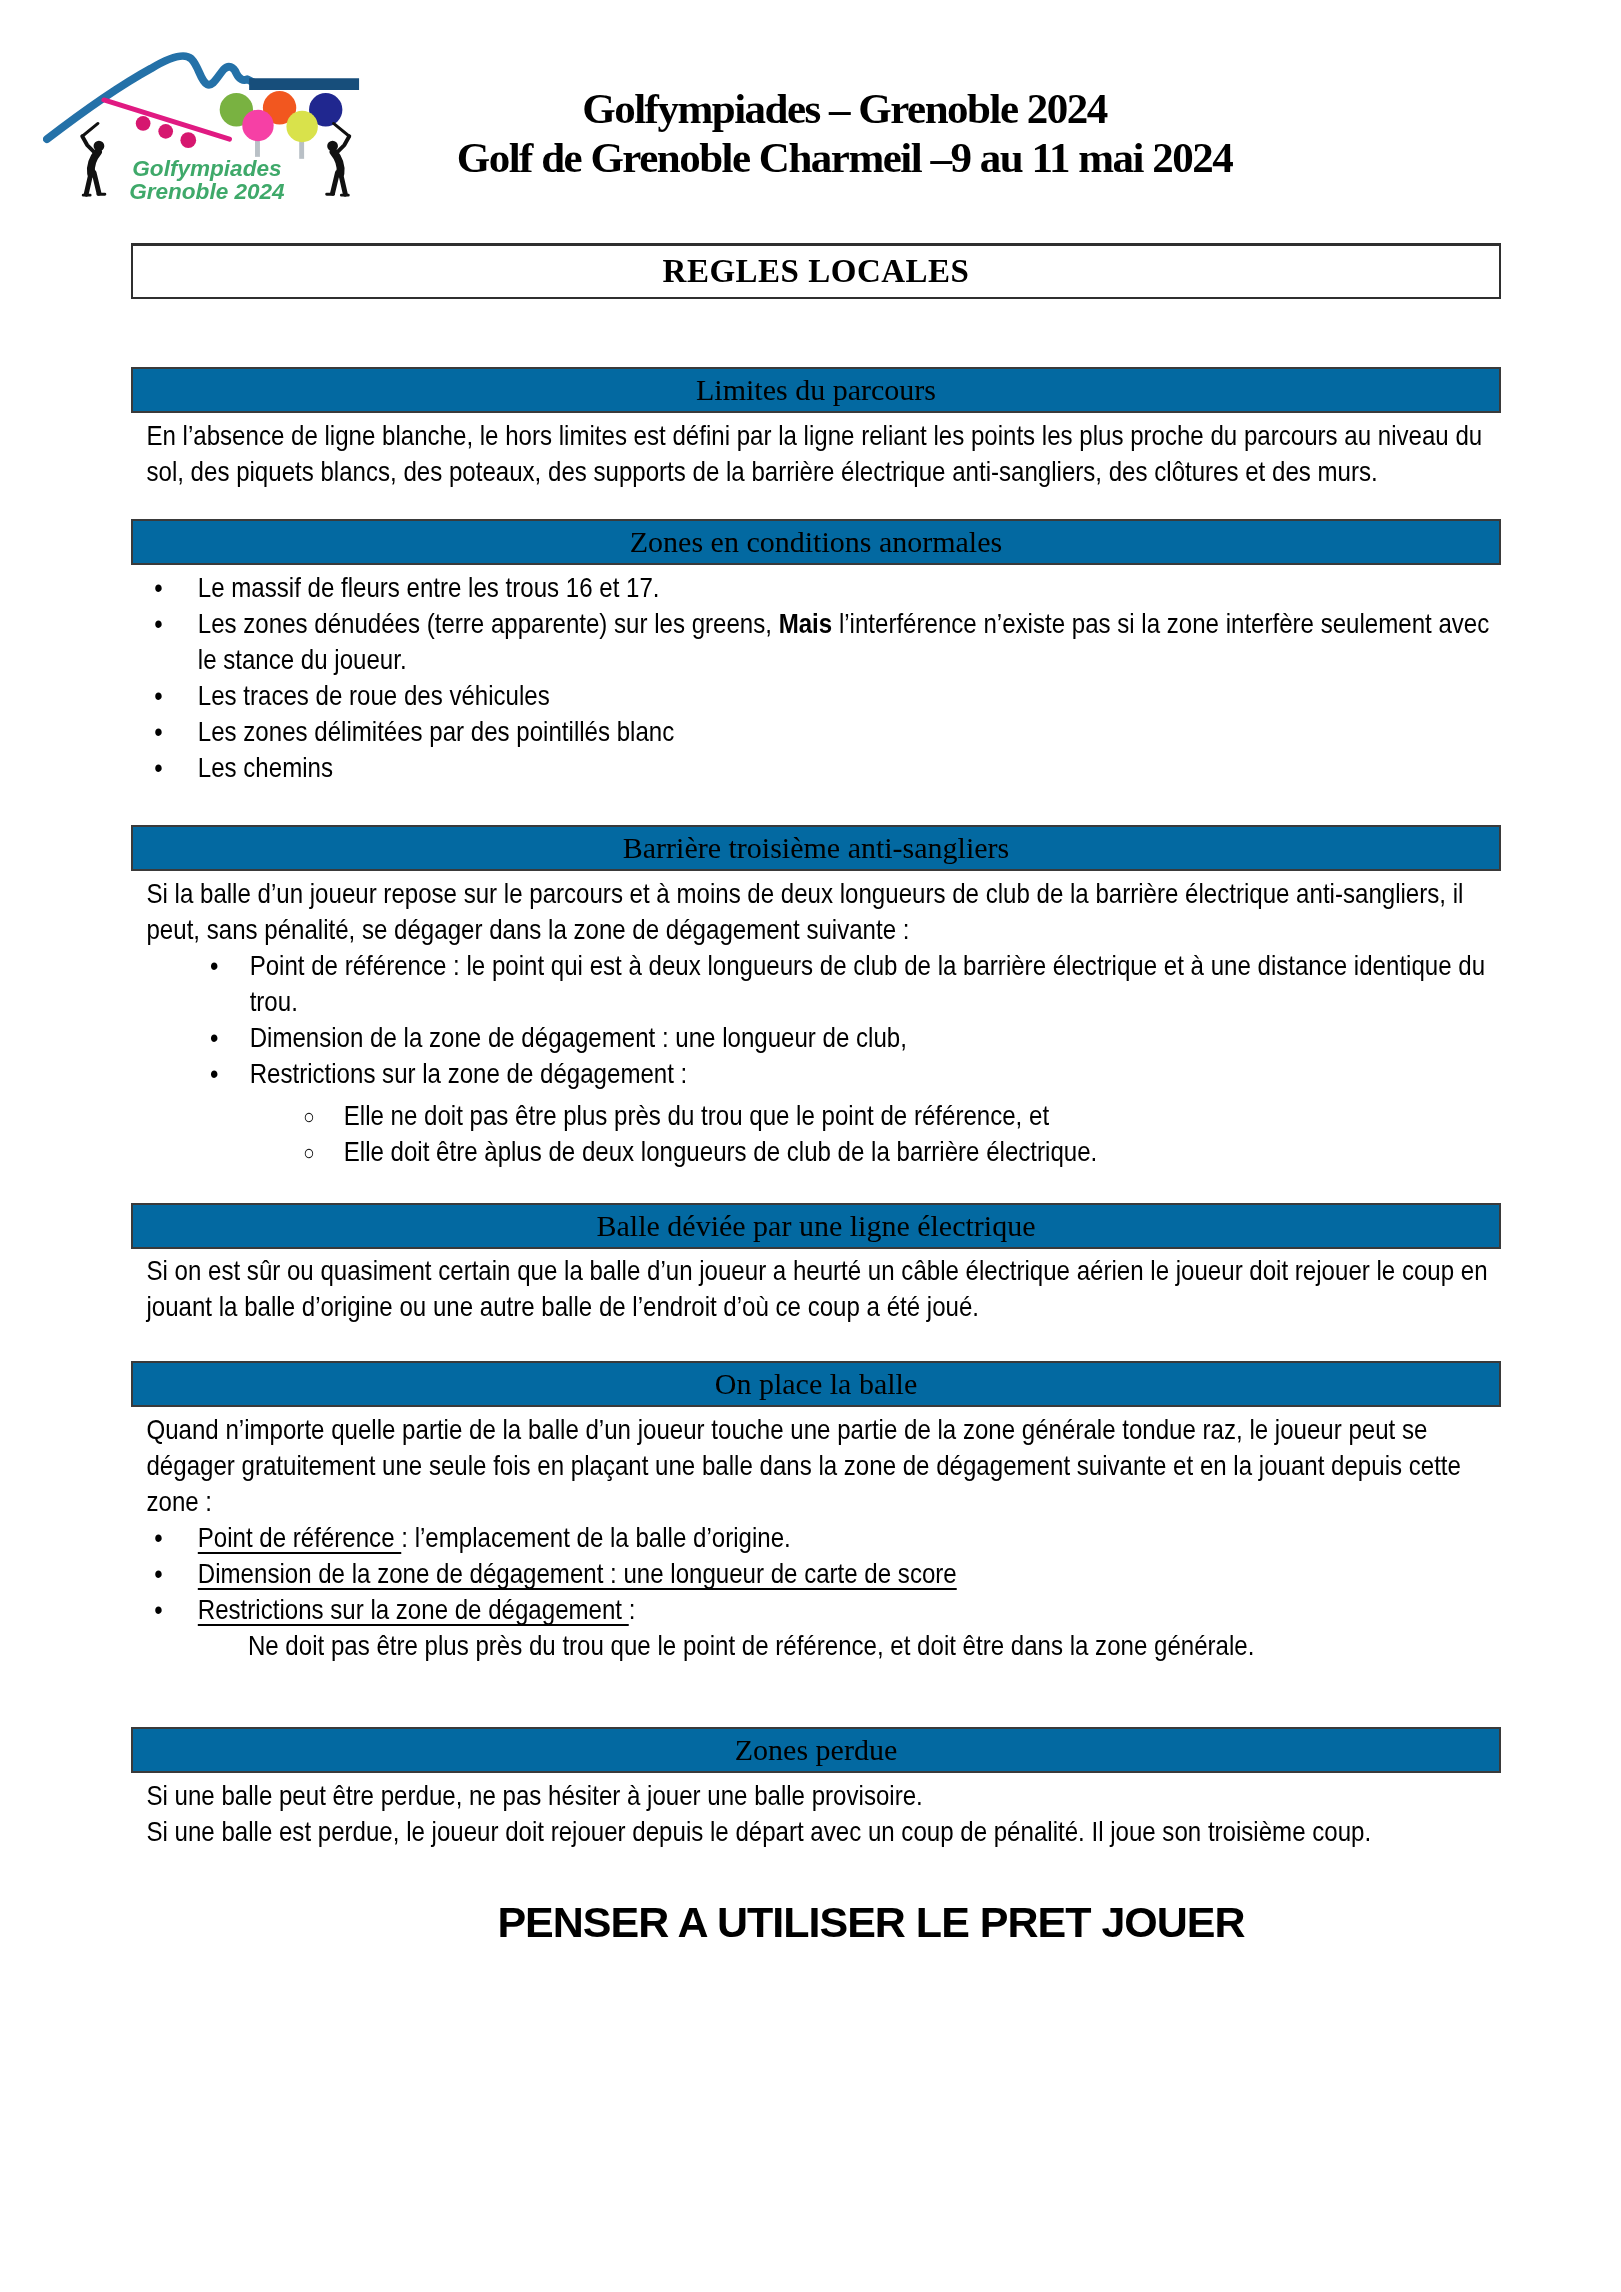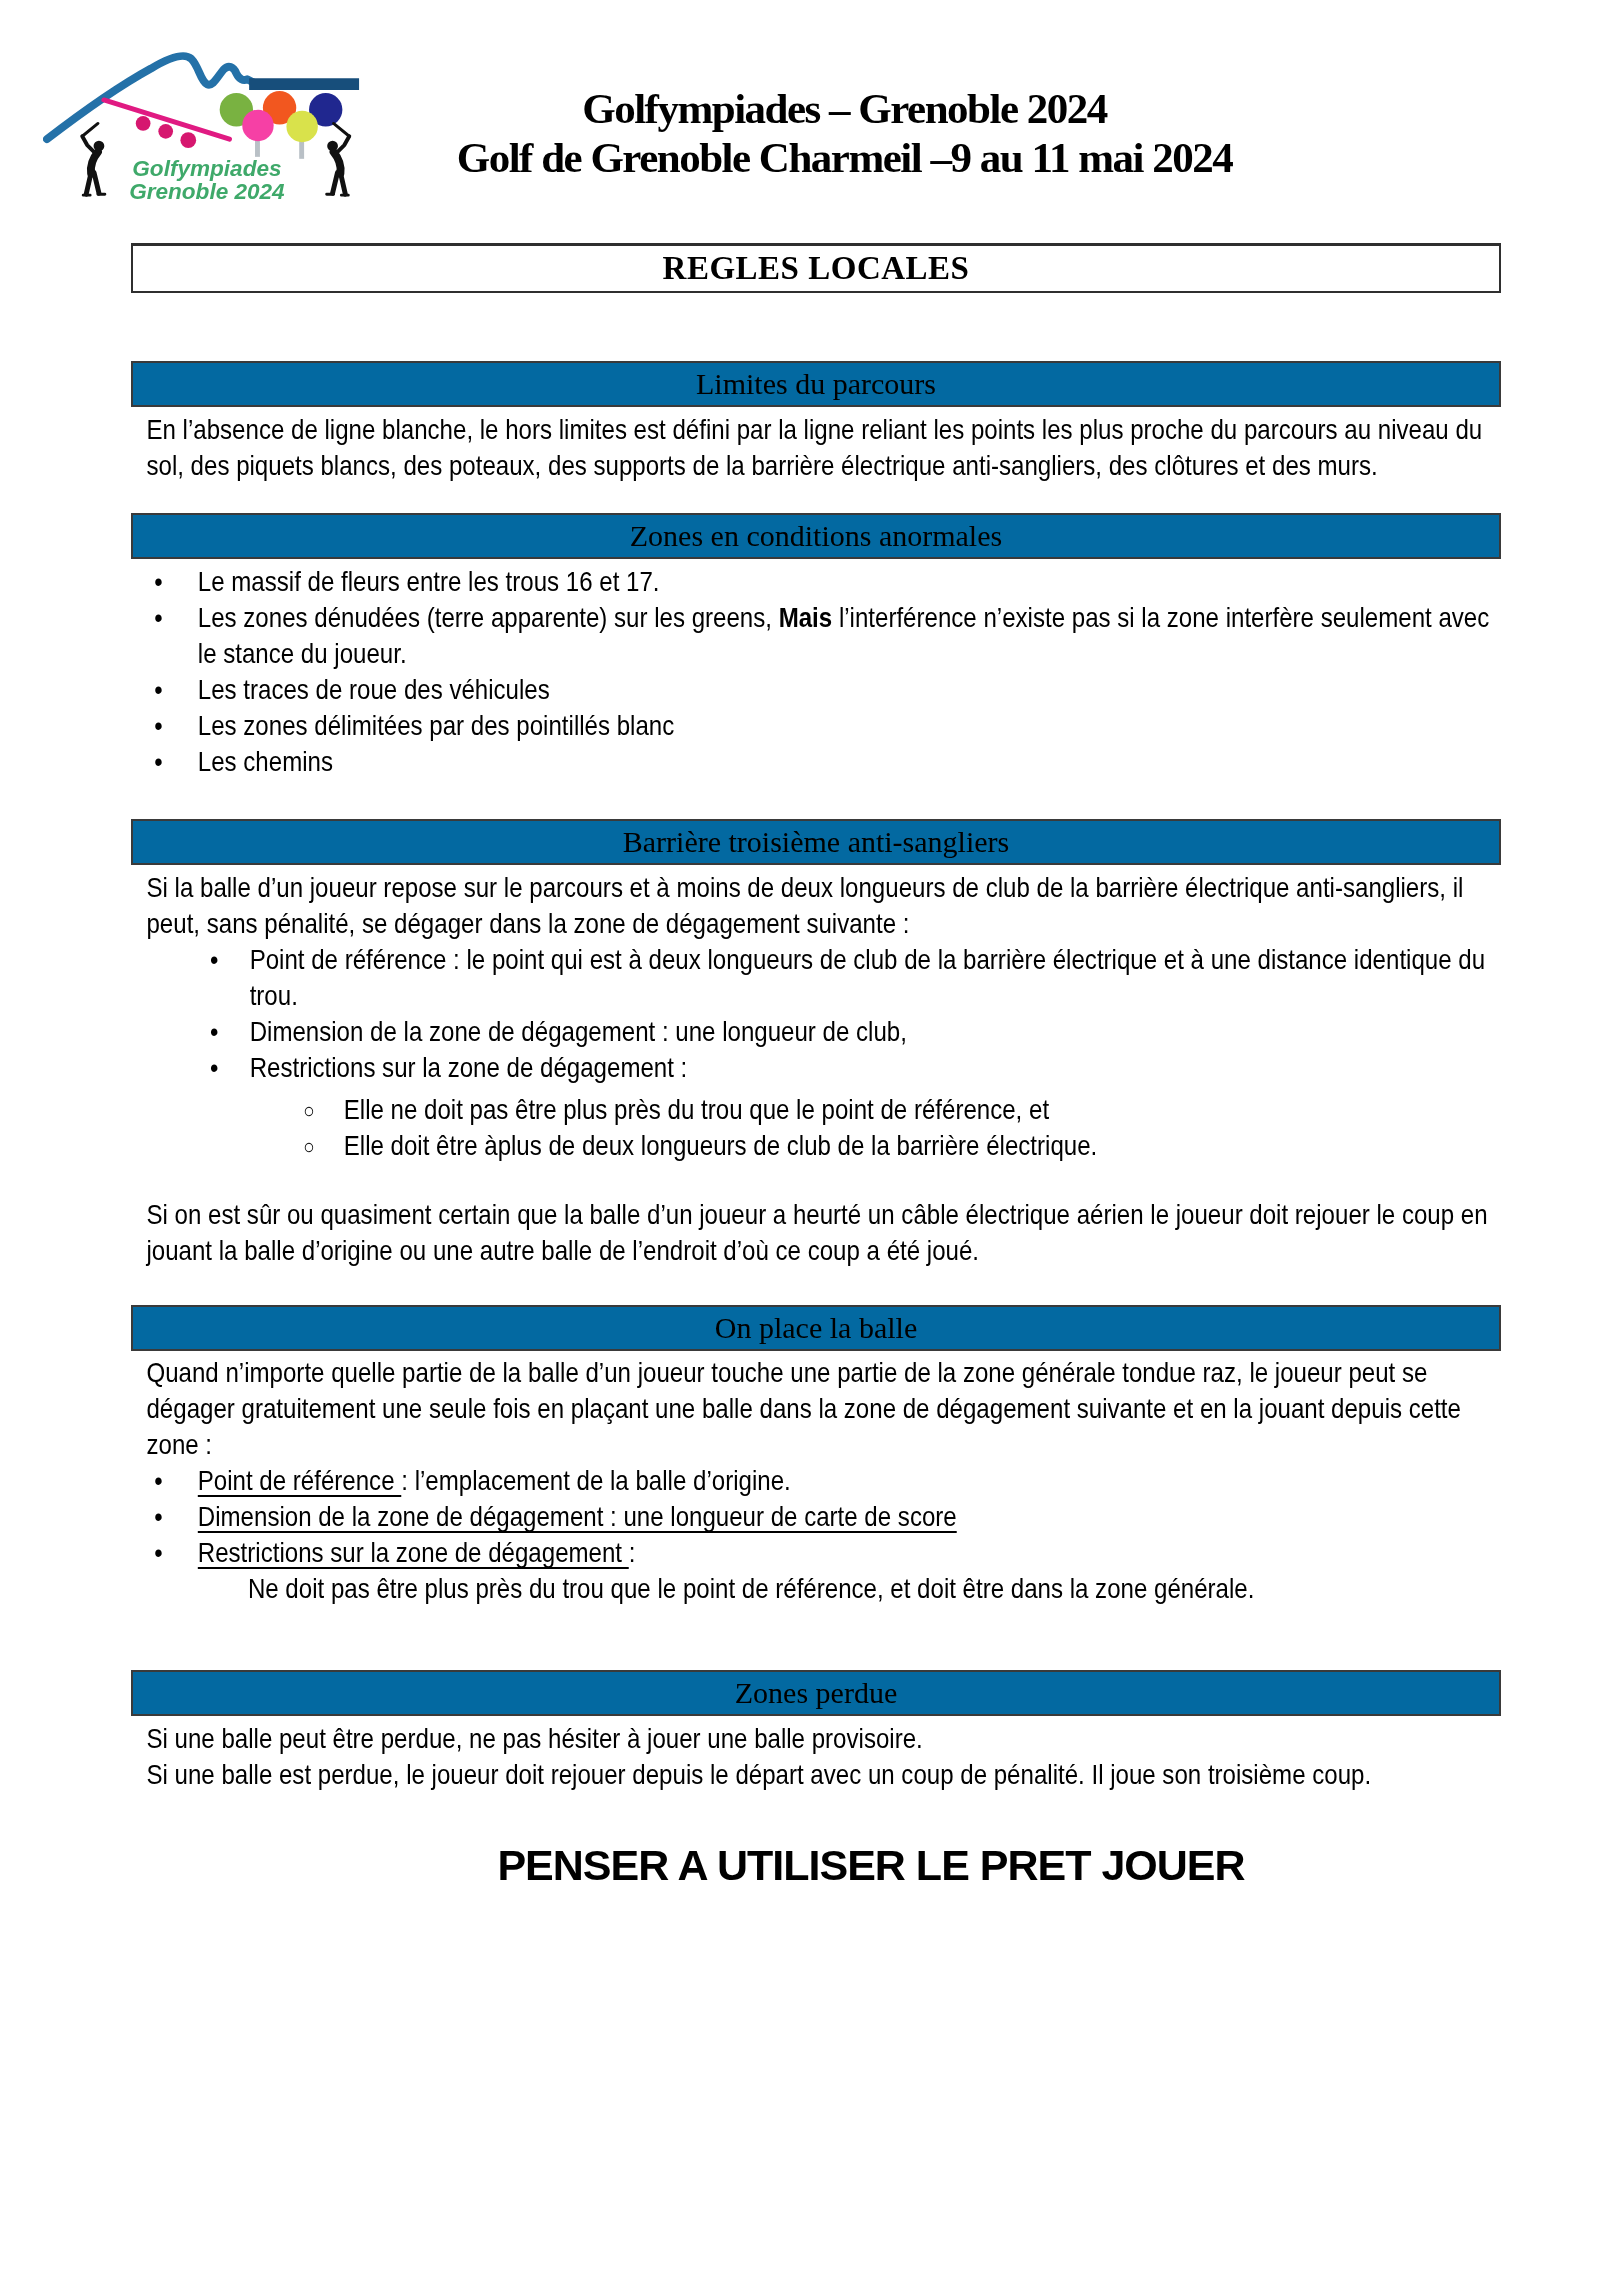--- a/index.html
+++ b/index.html
@@ -20,21 +20,21 @@
   .title-line {
     font-family:"Liberation Serif", serif;
     font-weight:bold; font-size:43px; line-height:49px;
     letter-spacing:-1.5px; white-space:nowrap;
   }
   .logo-text { font-style:italic; font-weight:bold; }
   
   .content { position:relative; padding:243px 0 0 131px; width:1621px; }
   
   .mtb {
-    width:1370px; height:50px;
+    width:1370px; height:56px;
     border:2px solid #2f2f2f; border-top-width:3.9px; border-bottom-width:2.9px;
     display:flex; align-items:center; justify-content:center;
     background:#fff;
   }
   .mtb span {
     font-family:"Liberation Serif", serif; font-weight:bold;
     font-size:33px; letter-spacing:0.5px;
   }
   
   .sec-h {
@@ -161,20 +161,23 @@
             <span>Barrière troisième anti-sangliers</span>
           </div>
           <div class="blk p"><span><span>Si la balle d’un joueur repose sur le parcours et à moins de deux longueurs de club de la barrière électrique anti-sangliers, il peut, sans pénalité, se dégager dans la zone de dégagement suivante :</span></span></div>
           <div class="blk b2"><span class="mk">•</span><span><span>Point de référence : le point qui est à deux longueurs de club de la barrière électrique et à une distance identique du trou.</span></span></div>
           <div class="blk b2"><span class="mk">•</span><span><span>Dimension de la zone de dégagement : une longueur de club,</span></span></div>
           <div class="blk b2"><span class="mk">•</span><span><span>Restrictions sur la zone de dégagement :</span></span></div>
           <div class="blk o3 gap"><span class="mk">○</span><span><span>Elle ne doit pas être plus près du trou que le point de référence, et</span></span></div>
           <div class="blk o3"><span class="mk">○</span><span><span>Elle doit être àplus de deux longueurs de club de la barrière électrique.</span></span></div>
         </section>
         <section class="sec s3">
+          <div class="sec-h">
+            <span>Balle déviée par une ligne électrique</span>
+          </div>
           <div class="blk p"><span><span>Si on est sûr ou quasiment certain que la balle d’un joueur a heurté un câble électrique aérien le joueur doit rejouer le coup en jouant la balle d’origine ou une autre balle de l’endroit d’où ce coup a été joué.</span></span></div>
         </section>
         <section class="sec s4">
           <div class="sec-h">
             <span>On place la balle</span>
           </div>
           <div class="blk p"><span><span>Quand n’importe quelle partie de la balle d’un joueur touche une partie de la zone générale tondue raz, le joueur peut se dégager gratuitement une seule fois en plaçant une balle dans la zone de dégagement suivante et en la jouant depuis cette zone :</span></span></div>
           <div class="blk b1"><span class="mk">•</span><span><span class="seg-u">Point de référence </span><span>: l’emplacement de la balle d’origine.</span></span></div>
           <div class="blk b1"><span class="mk">•</span><span><span class="seg-u">Dimension de la zone de dégagement : une longueur de carte de score</span></span></div>
           <div class="blk b1"><span class="mk">•</span><span><span class="seg-u">Restrictions sur la zone de dégagement </span><span>:</span></span></div>

